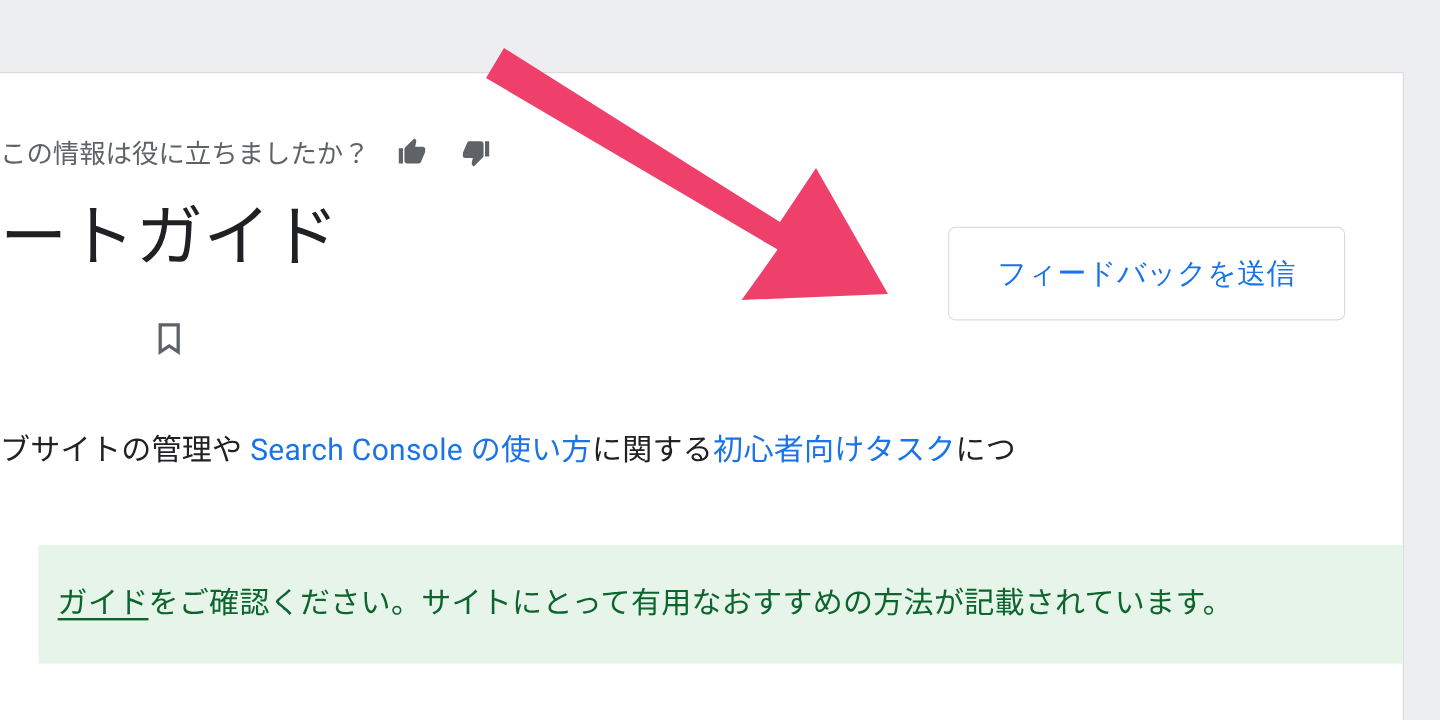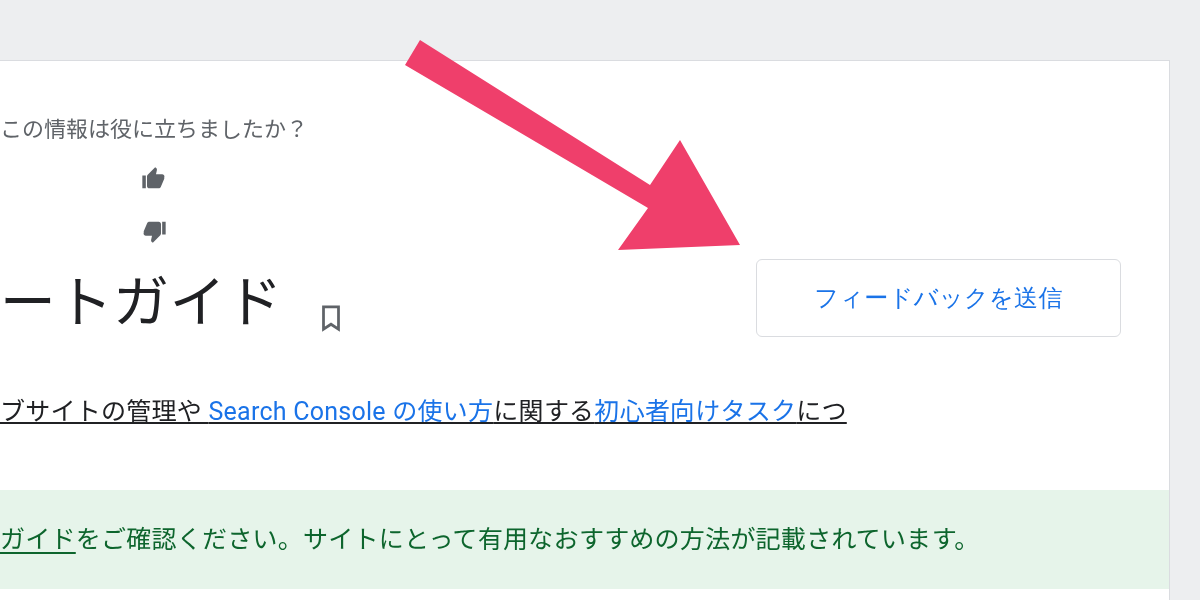--- a/index.html
+++ b/index.html
@@ -32,42 +32,42 @@
     display: flex;
     align-items: flex-start;
     justify-content: space-between;
   }
   .helpful {
     display: flex;
     align-items: center;
     gap: 20px;
     color: #5f6368;
     font-size: 22px;
-    flex-direction: column;
   }
   .helpful svg { width: 28px; height: 28px; fill: none; stroke: #5f6368; stroke-width: 2; }
   .icon-btn {
     display: inline-flex;
     align-items: center;
     justify-content: center;
     width: 32px; height: 32px;
     cursor: pointer;
   }
   .icon-btn svg { fill: #5f6368; stroke: none; }
   .title-row {
     display: flex;
     align-items: center;
     justify-content: space-between;
     gap: 24px;
     margin-top: 10px;
   }
   .title-and-bm {
     display: flex;
-    align-items: flex-end;
+    align-items: center;
     gap: 28px;
+    flex-direction: column;
   }
   h1.title {
     font-size: 56px;
     font-weight: 400;
     letter-spacing: 0.01em;
     color: #202124;
     white-space: nowrap;
   }
   .bookmark-btn {
     display: inline-flex;
@@ -76,47 +76,47 @@
     width: 40px; height: 40px;
     cursor: pointer;
   }
   .bookmark-btn svg { width: 30px; height: 30px; fill: none; stroke: #5f6368; stroke-width: 2.2; }
   .feedback-btn {
     border: 1px solid #dadce0;
     background: #fff;
     color: #1a73e8;
     font-size: 24px;
     font-weight: 500;
-    padding: 22px 57px;
+    padding: 22px 40px;
     border-radius: 6px;
     cursor: pointer;
     letter-spacing: 0.02em;
     white-space: nowrap;
   }
   .body-copy {
     margin-top: 50px;
     font-size: 25px;
     line-height: 1.9;
     color: #202124;
     letter-spacing: 0.01em;
-    text-decoration: underline;
   }
   .body-copy a {
     color: #1a73e8;
     text-decoration: none;
   }
   .tip-banner {
     margin-top: 54px;
     margin-right: -48px;
     background: #e6f4ea;
     color: #0d652d;
     font-size: 25px;
     line-height: 1.9;
-    padding: 26px 48px 26px 0;
+    padding: 26px 48px 26px 16px;
     letter-spacing: 0.01em;
+    margin-left: 32px;
   }
   .tip-banner .tip-link {
     color: #0d652d;
     text-decoration: underline;
     text-underline-offset: 4px;
   }
   
   .arrow-overlay {
     position: absolute;
     top: 30px;

